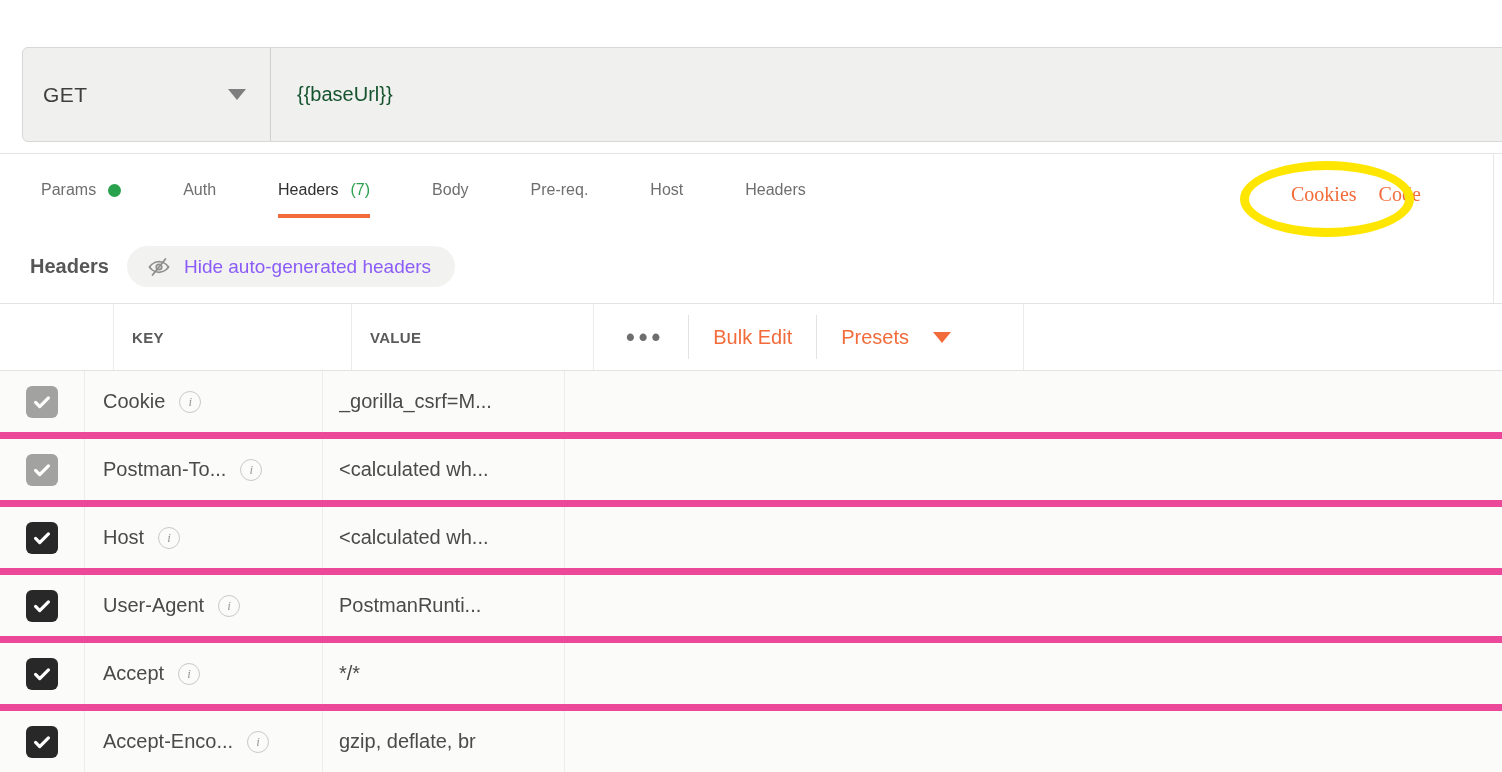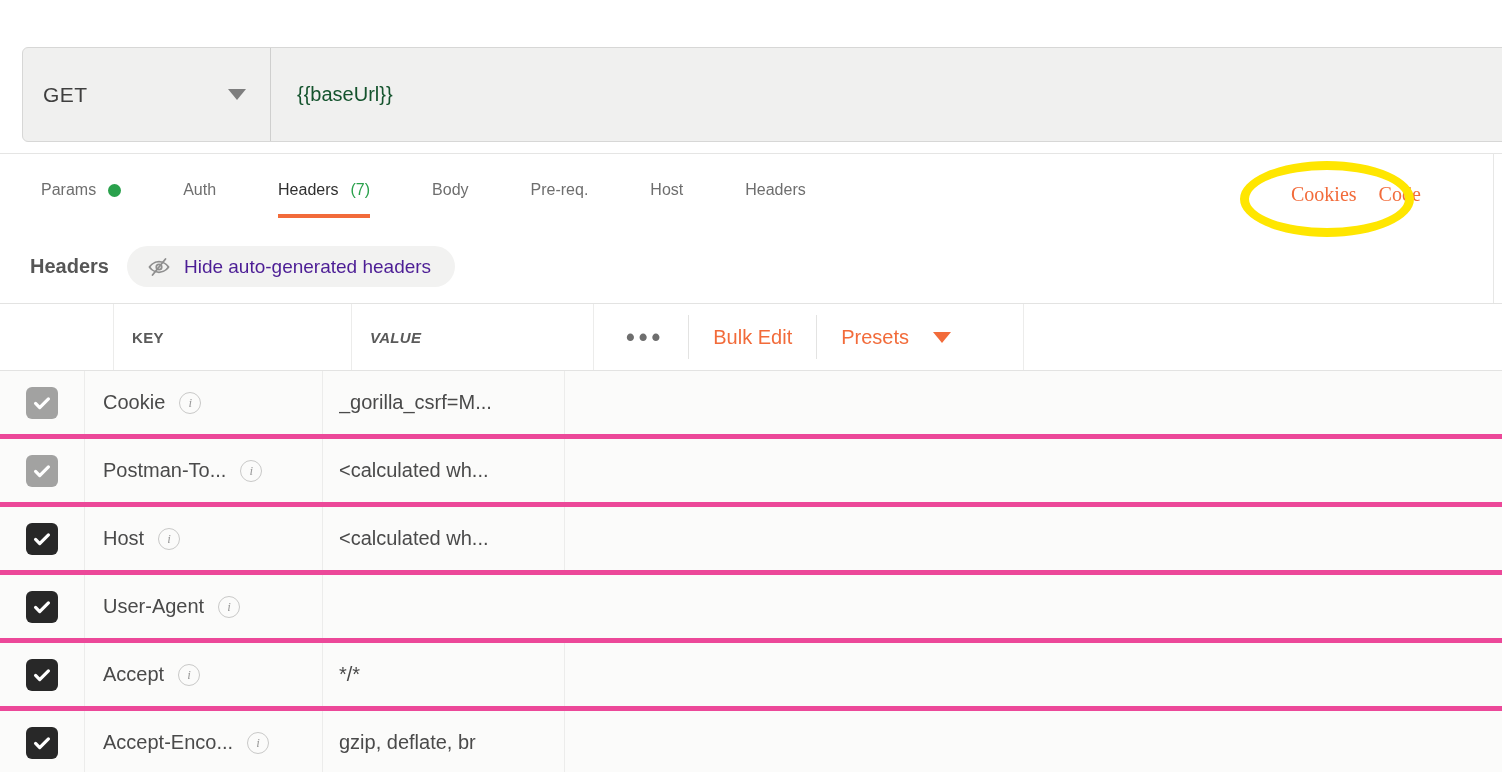--- a/index.html
+++ b/index.html
@@ -36,42 +36,42 @@
   .orange-link { color:#f26b3a; font-size:20px; cursor:pointer; white-space:nowrap;font-family:Liberation Serif, serif; }
 
   .highlight-ellipse { position:absolute; left:1240px; top:161px; width:174px; height:76px;
     border:9px solid #ffe600; border-radius:50%; pointer-events:none; z-index:10; }
 
   
   .subheader { position:absolute; left:30px; top:246px; display:flex; align-items:center; gap:18px; }
   .subheader-title { font-size:20px; font-weight:bold; color:#565656; }
   .pill-toggle { height:41px; border-radius:21px; background:#f2f2f1; display:flex;
     align-items:center; gap:13px; padding:0 24px 0 20px; cursor:pointer; }
-  .pill-toggle .pill-label { font-size:19px; color:#4c1d95; }
+  .pill-toggle .pill-label { font-size:19px; color:#8b5cf6; }
 
   
   .headers-table { position:absolute; left:0; top:303px; width:1502px; }
   .thead { display:flex; height:68px; border-top:1px solid #e3e3e2; border-bottom:1px solid #e3e3e2;
     background:#fff; align-items:stretch;padding-left:29px; }
   .th { display:flex; align-items:center; padding-left:18px; font-size:15px; font-weight:bold;
     color:#5a5a5a; letter-spacing:.3px; border-right:1px solid #ececeb; }
   .th-check { width:85px; border-right:1px solid #ececeb; }
   .th-key { width:238px; }
-  .th-value { width:242px;font-style:italic; }
+  .th-value { width:242px; }
   .th-desc { width:498px; }
   .th-actions { width:430px; border-right:1px solid #ececeb; display:flex; align-items:center;
     padding-left:32px; gap:0; }
   .more-dots { font-size:25px; font-weight:bold; color:#6e6e6e; letter-spacing:4px; cursor:pointer; line-height:0; }
   .action-sep { width:1px; height:44px; background:#e3e3e2; margin:0 24px; }
   .action-link { color:#f26b3a; font-size:20px; cursor:pointer; white-space:nowrap; }
   .presets-wrap { display:flex; align-items:center; gap:24px; cursor:pointer; }
   .caret-orange { width:0; height:0; border-left:9px solid transparent;
     border-right:9px solid transparent; border-top:11px solid #f26b3a; }
 
-  .trow { display:flex; height:68px; background:#fbfbfa; border-bottom:5px solid #ec4899; }
+  .trow { display:flex; height:68px; background:#fbfbfa; border-bottom:7px solid #ec4899; }
   .td { display:flex; align-items:center; border-right:1px solid #ececeb; }
   .td-check { width:85px; justify-content:center; }
   .td-key { width:238px; padding-left:18px; gap:14px; }
   .td-value { width:242px; padding-left:16px; }
   .td-desc { flex:1; border-right:none; }
   .cell-text { font-size:20px; color:#4a4a4a; white-space:nowrap; overflow:hidden; }
 
   .checkbox { width:32px; height:32px; border-radius:6px; display:flex; align-items:center;
     justify-content:center; cursor:pointer; }
   .checkbox.enabled { background:#282828; }
@@ -219,20 +219,23 @@
       <div class="checkbox enabled">
         <svg width="22" height="22" viewBox="0 0 24 24">
             <path d="M5 12.5l4.5 4.5L19 7.5" stroke="#fff" stroke-width="3.5" fill="none" stroke-linecap="round" stroke-linejoin="round"></path>
           </svg>
       </div>
     </div>
     <div class="td td-key">
       <span class="cell-text">User-Agent</span>
       <span class="info-icon">i</span>
     </div>
+    <div class="td td-value">
+      <span class="cell-text">PostmanRunti...</span>
+    </div>
     <div class="td td-desc"></div>
   </div>
 
   <div class="trow">
     <div class="td td-check">
       <div class="checkbox enabled">
         <svg width="22" height="22" viewBox="0 0 24 24">
             <path d="M5 12.5l4.5 4.5L19 7.5" stroke="#fff" stroke-width="3.5" fill="none" stroke-linecap="round" stroke-linejoin="round"></path>
           </svg>
       </div>

